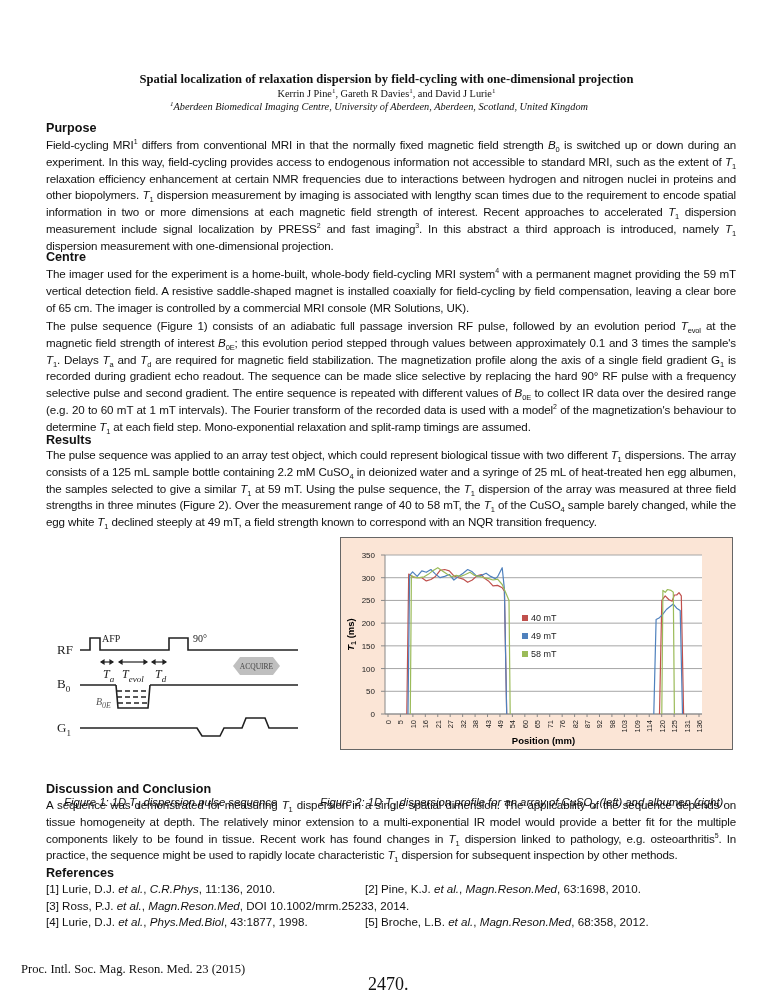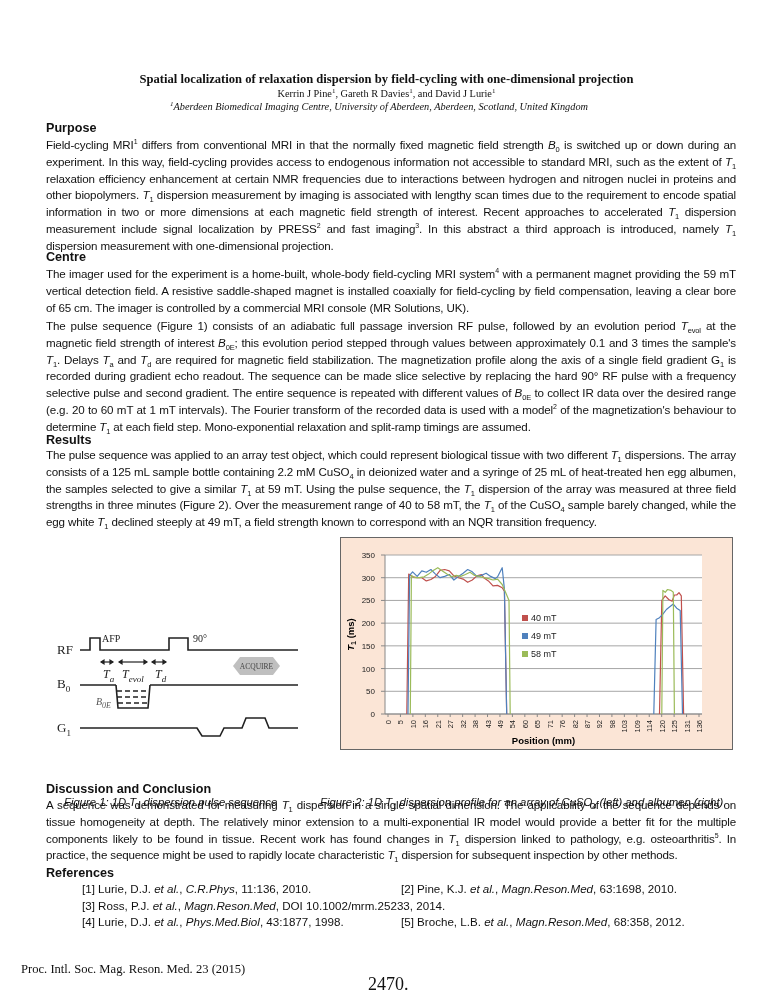--- a/index.html
+++ b/index.html
@@ -8,21 +8,21 @@
   .sans { font-family: "Liberation Sans", "DejaVu Sans", sans-serif; }
   #title { position: absolute; left: 0; width: 773px; top: 72px; text-align: center; font-weight: bold; font-size: 12.6px; }
   #authors { position: absolute; left: 0; width: 773px; top: 88px; text-align: center; font-size: 10.3px; }
   #affil { position: absolute; left: 0; width: 758px; top: 101px; text-align: center; font-size: 10.3px; font-style: italic; }
   .h { position: absolute; left: 46px; font-weight: bold; font-size: 12.6px; }
   .p { position: absolute; left: 46px; width: 690px; font-size: 11.6px; line-height: 16.8px; text-align: justify; letter-spacing: -0.15px; }
   sup { font-size: 7px; vertical-align: super; line-height: 0; }
   sub { font-size: 7.5px; vertical-align: sub; line-height: 0; }
   i { font-style: italic; }
   .cap { position: absolute; font-size: 11.3px; font-style: italic; top: 796px; }
-  .ref { position: absolute; font-size: 11.6px; margin-left: 36px; }
+  .ref { position: absolute; font-size: 11.6px; }
   #footer-left { position: absolute; left: 21px; top: 962px; font-size: 12.6px; }
   #footer-right { position: absolute; left: 368px; top: 974px; font-size: 18px; }
   #fig1 { position: absolute; left: 30px; top: 620px; width: 280px; height: 130px; }
   #fig2 { position: absolute; left: 340px; top: 537px; width: 393px; height: 213px; }
 </style>
 </head>
 <body>
 
 <div id="title" class="serif">Spatial localization of relaxation dispersion by field-cycling with one-dimensional projection</div>
 <div id="authors" class="serif"><span>Kerrin J Pine<sup>1</sup></span>, <span>Gareth R Davies<sup>1</sup></span>, and <span>David J Lurie<sup>1</sup></span></div>

